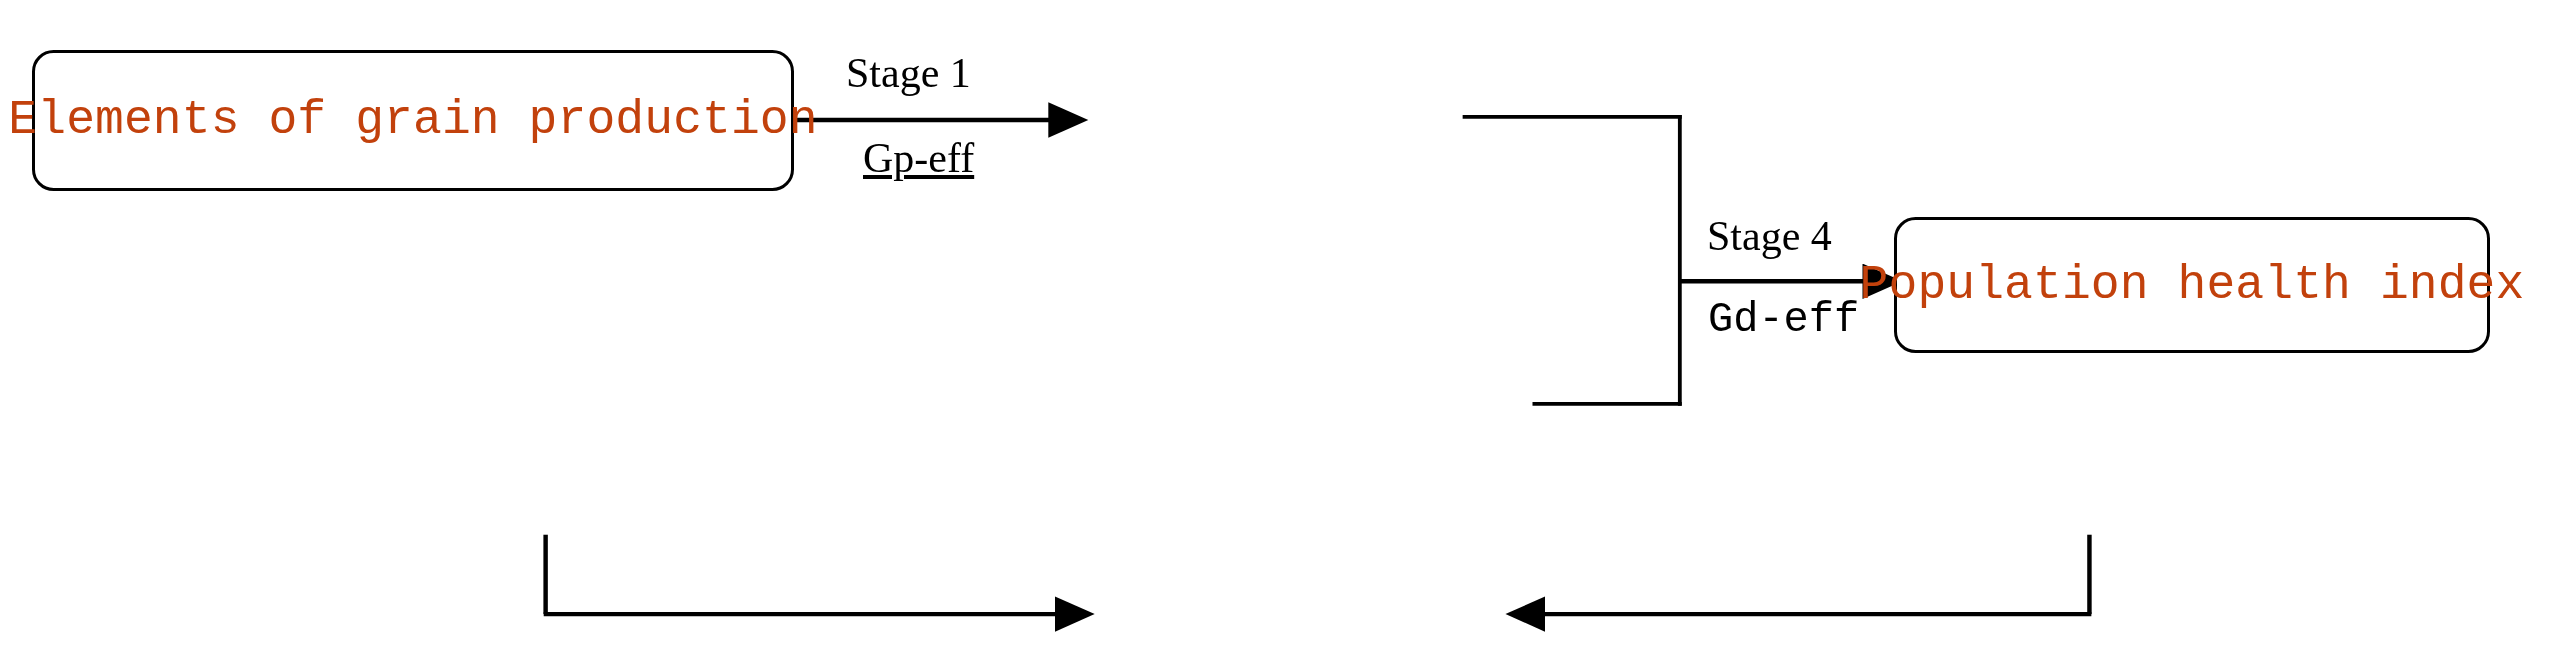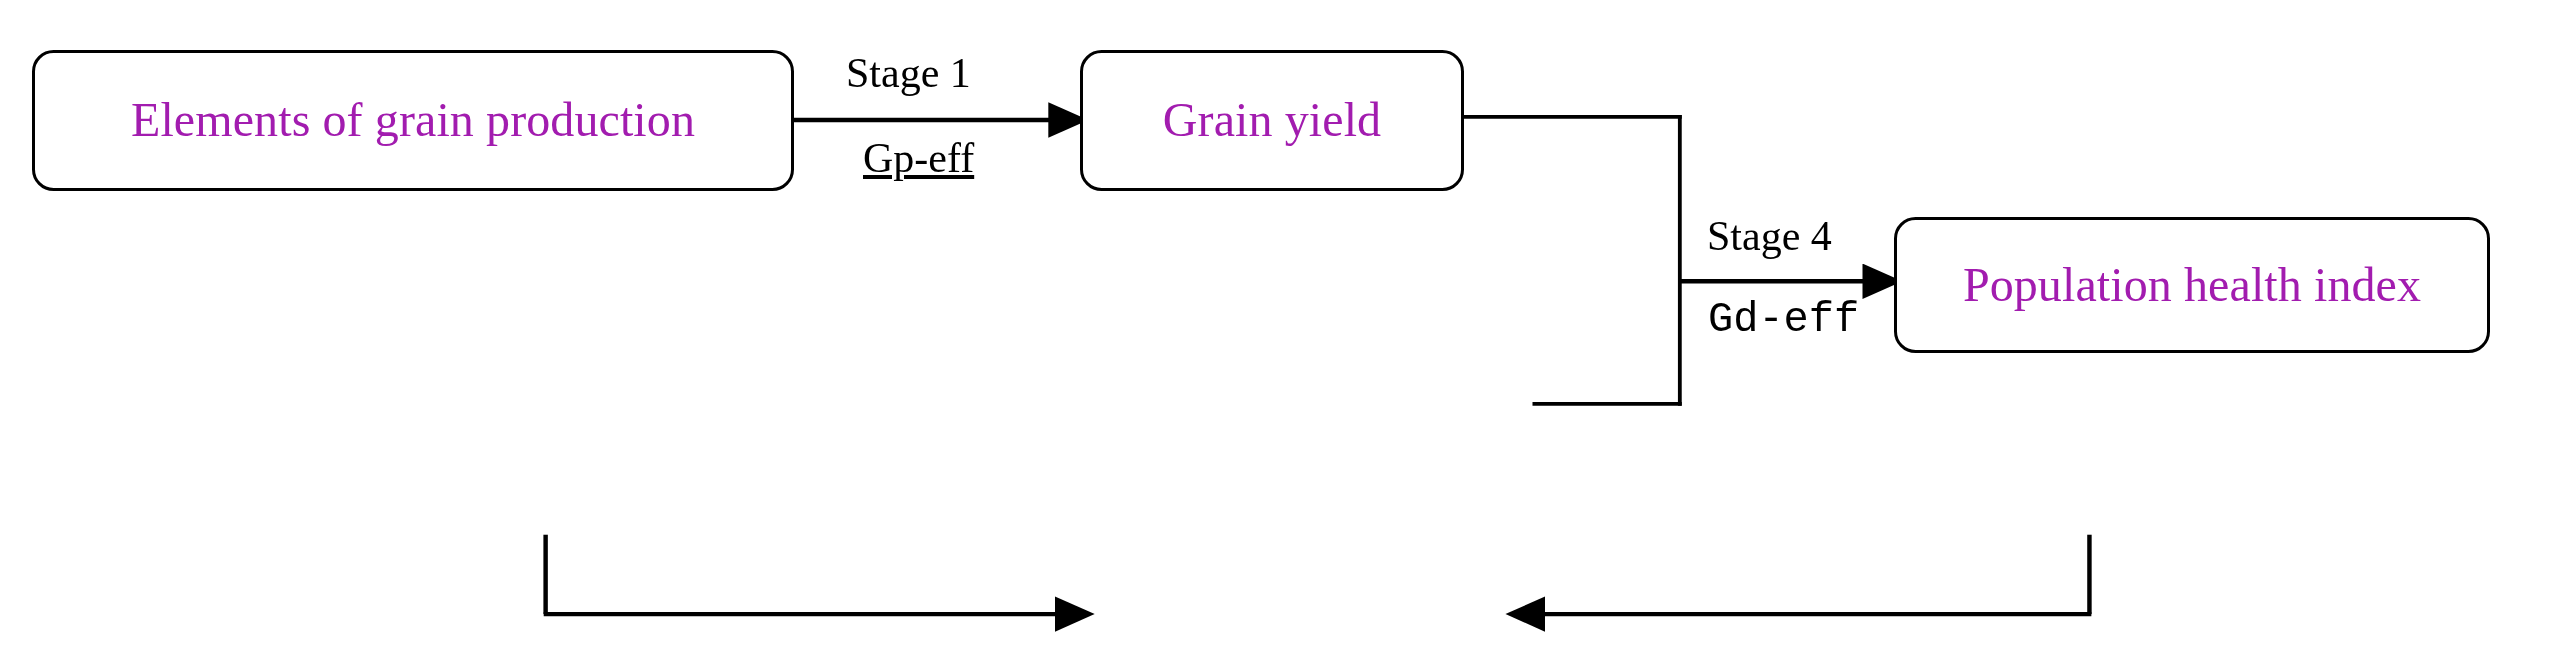--- a/index.html
+++ b/index.html
@@ -32,24 +32,24 @@
     background: #ffffff;
     border: 3.8px solid #000000;
     border-radius: 21.6px;
     display: flex;
     align-items: center;
     justify-content: center;
     text-align: center;
     z-index: 3;
   }
   .node-label {
-    font-family: Liberation Serif, serif;
+    font-family: Liberation Mono, monospace;
     font-size: 48px;
     line-height: 1.05;
-    color: #a21caf;
+    color: #c2410c;
     white-space: nowrap;
     letter-spacing: 0.1px;
   }
   .edge-label {
     position: absolute;
     font-family: "Liberation Serif", "DejaVu Serif", serif;
     font-size: 42px;
     line-height: 1;
     color: #000000;
     white-space: nowrap;
@@ -107,23 +107,20 @@
     <line x1="856" y1="967" x2="1662" y2="967" stroke="#000000" stroke-width="7" marker-end="url(#arrow-right)"></line>
 
     <line x1="3290" y1="842" x2="3290" y2="967" stroke="#000000" stroke-width="7"></line>
     <line x1="3293" y1="967" x2="2432" y2="967" stroke="#000000" stroke-width="7" marker-end="url(#arrow-left)"></line>
   </svg>
 
   <div class="node-box" id="box-elements">
     <span class="node-label">Elements of grain production</span>
   </div>
 
-  <div class="node-box" id="box-grain-yield">
-    <span class="node-label">Grain yield</span>
-  </div>
 
 
   <div class="node-box" id="box-population">
     <span class="node-label">Population health index</span>
   </div>
 
   <div class="edge-label" id="label-stage-1">Stage 1</div>
   <div class="edge-label" id="label-gp-eff">Gp-eff</div>
 
   <div class="edge-label" id="label-stage-2">Stage 4</div>

